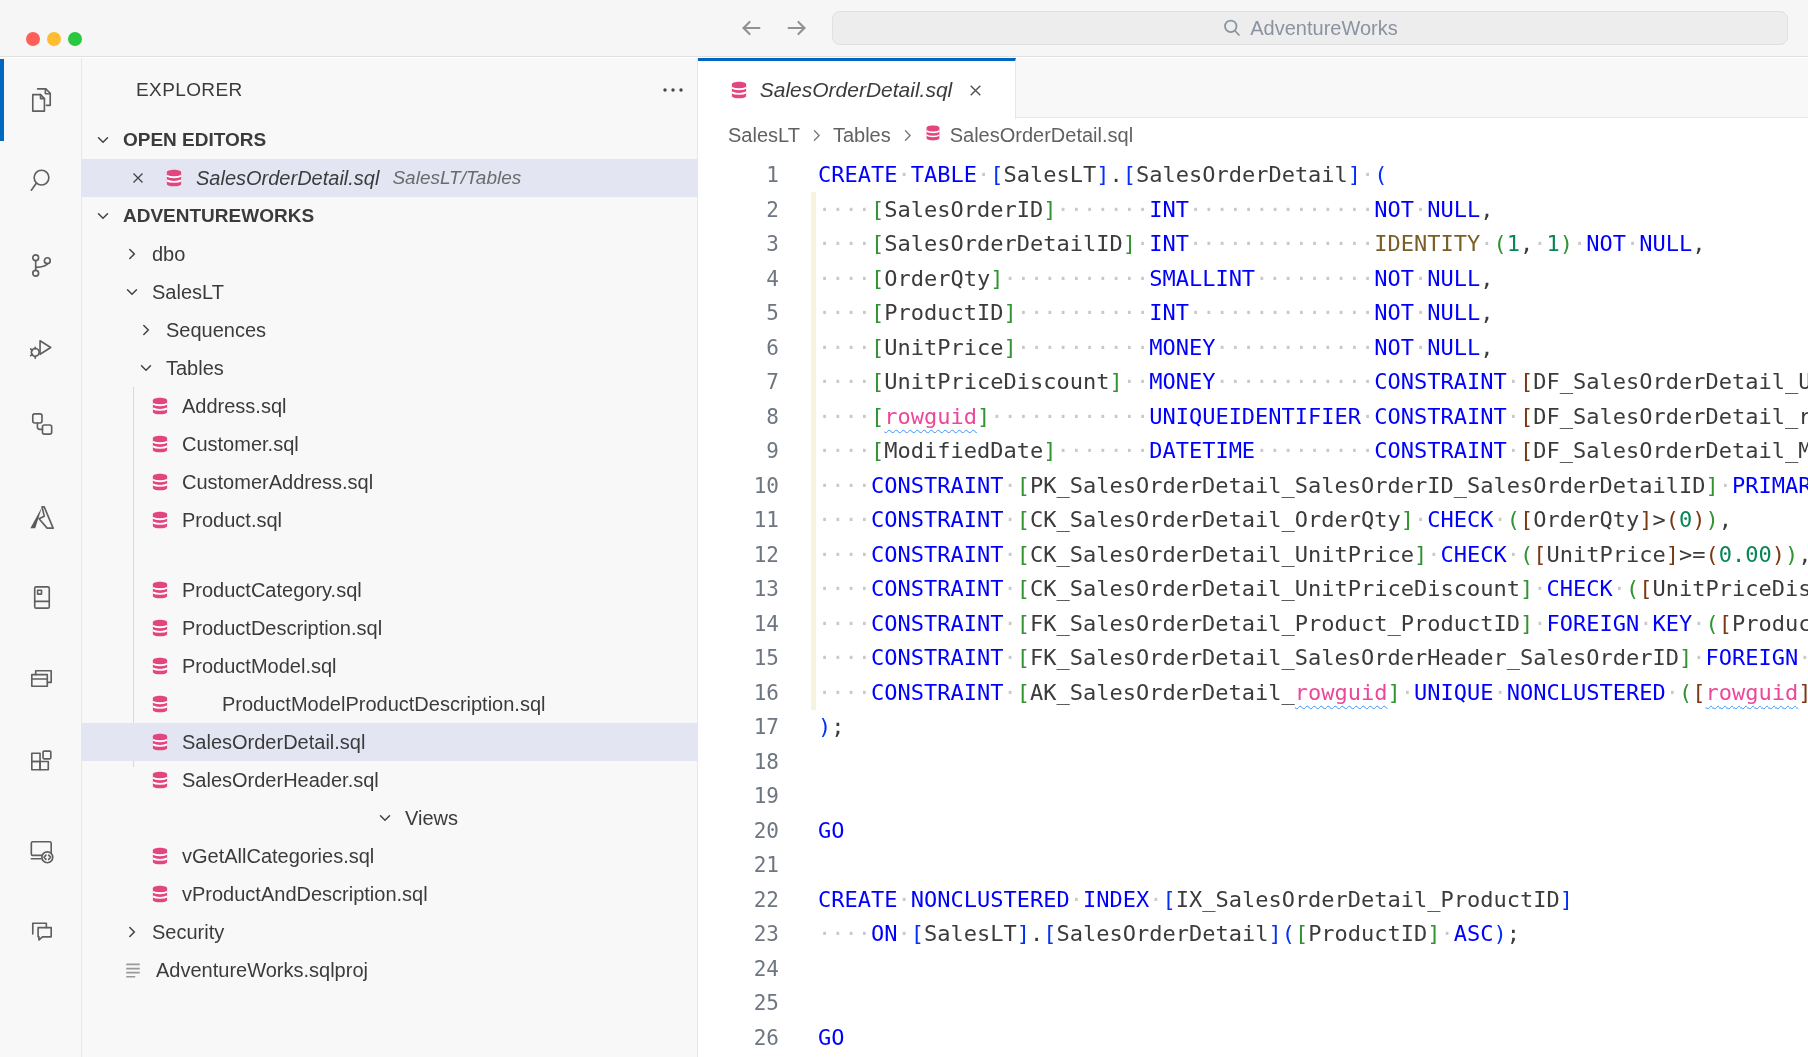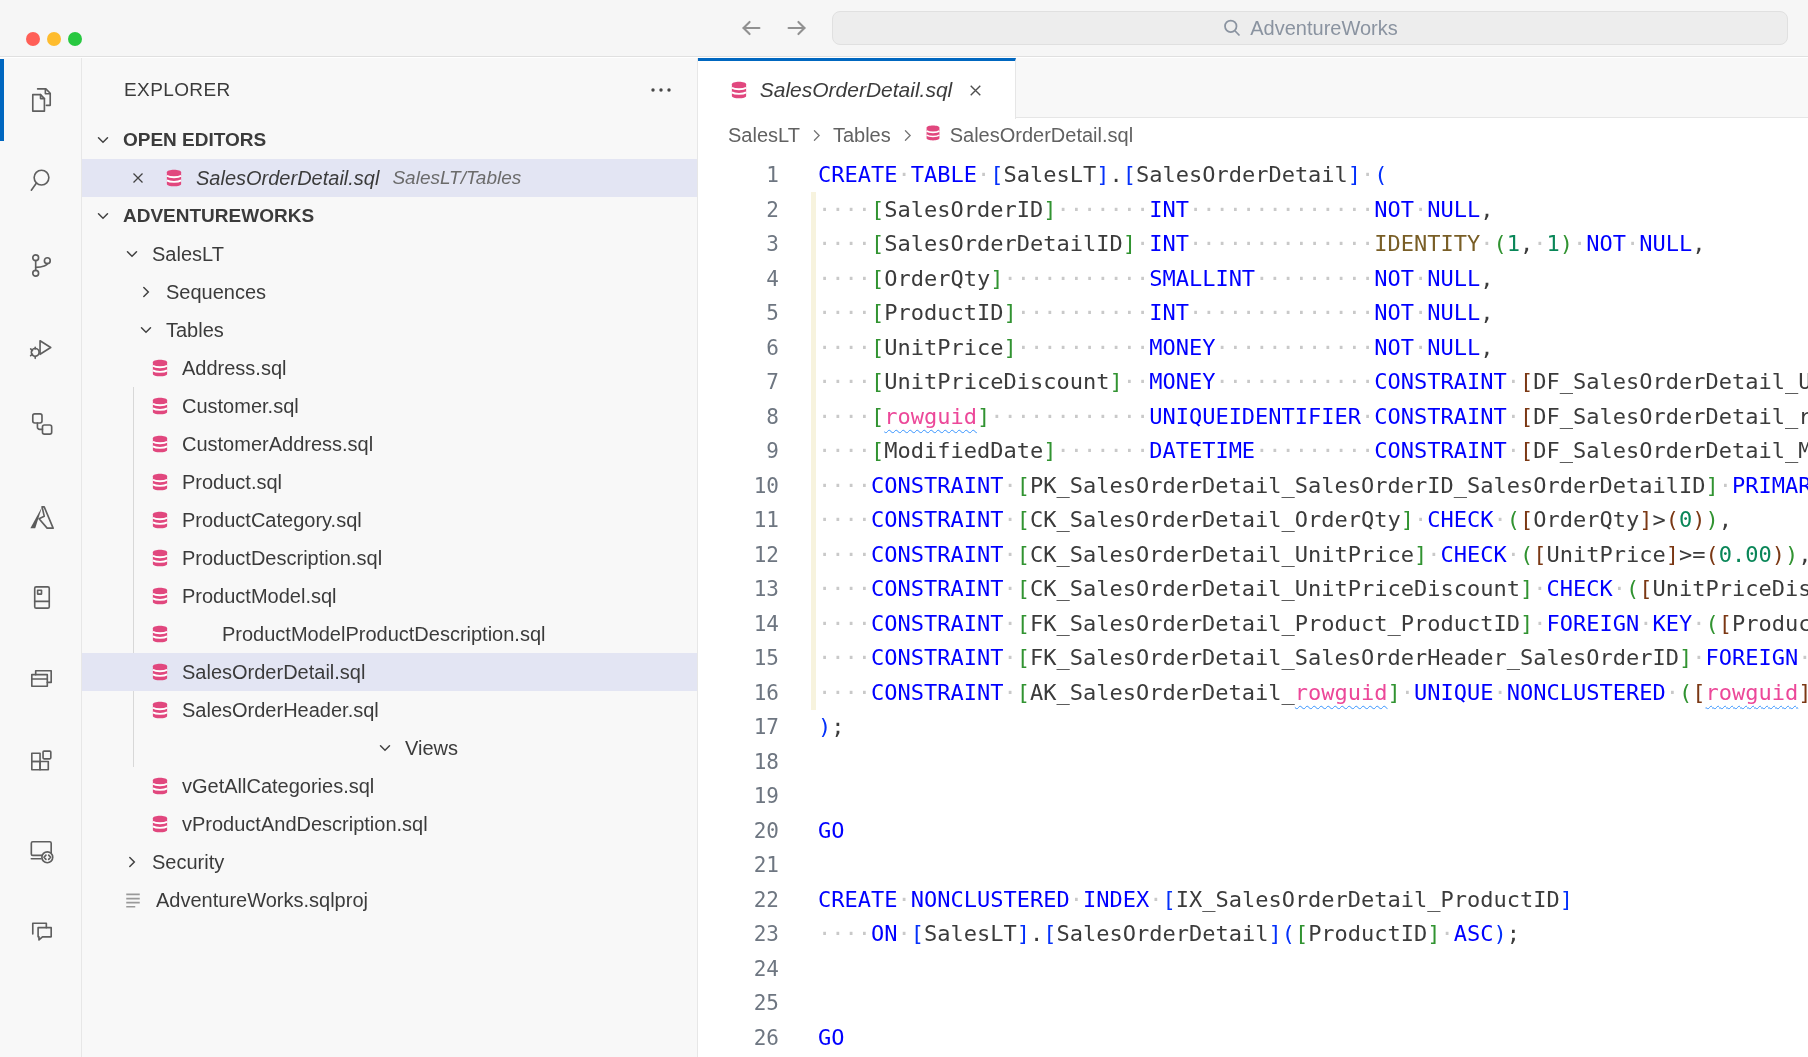--- a/index.html
+++ b/index.html
@@ -23,21 +23,21 @@
   
   .activitybar { position:absolute; left:0; top:58px; width:82px; bottom:0;
     background:#f8f8f8; border-right:1px solid #e7e7e7; }
   .abitem { position:absolute; left:0; width:82px; height:82px;
     display:flex; align-items:center; justify-content:center; cursor:pointer; }
   .abitem svg { display:block; }
   .abindicator { position:absolute; left:0; top:0; width:3.5px; height:82px; background:#0067c0; }
 
   
   .sidebar { position:absolute; left:82px; top:58px; width:615px; bottom:0; background:#f8f8f8; }
-  .sb-header { position:absolute; left:4px; top:0; width:100%; height:63px;
+  .sb-header { position:absolute; left:16px; top:0; width:100%; height:63px;
     display:flex; align-items:center; padding-left:38px; }
   .sb-title { font-size:19px; color:#3b3b3b; letter-spacing:0.4px; }
   .sb-more { position:absolute; right:28px; top:20px; cursor:pointer; }
   .sb-rows { position:absolute; left:0; top:63px; width:100%; }
   .row { height:38px; display:flex; align-items:center; font-size:20px;
     color:#3b3b3b; white-space:nowrap; cursor:pointer; }
   .row.selected { background:#e3e5f3; }
   .row .twisty { flex:0 0 16px; display:flex; margin-right:12px; }
   .row .ficon { flex:0 0 20px; display:flex; margin-right:12px; }
   .row .closex { flex:0 0 16px; display:flex; margin-right:18px; }
@@ -261,20 +261,28 @@
           <span class="twisty">
             <svg width="16" height="16" viewBox="0 0 16 16" fill="none" stroke="#424242" stroke-width="1.5" stroke-linecap="round">
               <path d="M3.5 5.8 8 10.3l4.5-4.5"></path>
             </svg>
           </span>
           <span class="lbl">ADVENTUREWORKS</span>
         </div>
         <div class="row" style="padding-left: 42px;">
           <span class="twisty">
             <svg width="16" height="16" viewBox="0 0 16 16" fill="none" stroke="#424242" stroke-width="1.5" stroke-linecap="round">
+              <path d="M5.8 3.5 10.3 8l-4.5 4.5"></path>
+            </svg>
+          </span>
+          <span class="lbl">dbo</span>
+        </div>
+        <div class="row" style="padding-left: 42px;">
+          <span class="twisty">
+            <svg width="16" height="16" viewBox="0 0 16 16" fill="none" stroke="#424242" stroke-width="1.5" stroke-linecap="round">
               <path d="M3.5 5.8 8 10.3l4.5-4.5"></path>
             </svg>
           </span>
           <span class="lbl">SalesLT</span>
         </div>
         <div class="row" style="padding-left: 56px;">
           <span class="twisty">
             <svg width="16" height="16" viewBox="0 0 16 16" fill="none" stroke="#424242" stroke-width="1.5" stroke-linecap="round">
               <path d="M5.8 3.5 10.3 8l-4.5 4.5"></path>
             </svg>
@@ -318,21 +326,21 @@
         </div>
         <div class="row" style="padding-left: 68px;">
           <span class="ficon">
             <svg width="20" height="20" viewBox="0 0 16 16">
               <path d="M8 1.4C4.8 1.4 2.3 2.2 2.3 3.3v9.4c0 1.1 2.5 1.9 5.7 1.9s5.7-.8 5.7-1.9V3.3C13.7 2.2 11.2 1.4 8 1.4z" fill="#e1477e"></path>
               <path d="M2.3 6.2c1.2.8 3.3 1.2 5.7 1.2s4.5-.4 5.7-1.2M2.3 9.9c1.2.8 3.3 1.2 5.7 1.2s4.5-.4 5.7-1.2" stroke="#fff" stroke-width="1.5" fill="none"></path>
             </svg>
           </span>
           <span class="lbl">Product.sql</span>
         </div>
-        <div class="row" style="padding-left: 68px;">
+        <div class="row" style="padding-left: 68px; margin-top: 32px;">
           <span class="ficon">
             <svg width="20" height="20" viewBox="0 0 16 16">
               <path d="M8 1.4C4.8 1.4 2.3 2.2 2.3 3.3v9.4c0 1.1 2.5 1.9 5.7 1.9s5.7-.8 5.7-1.9V3.3C13.7 2.2 11.2 1.4 8 1.4z" fill="#e1477e"></path>
               <path d="M2.3 6.2c1.2.8 3.3 1.2 5.7 1.2s4.5-.4 5.7-1.2M2.3 9.9c1.2.8 3.3 1.2 5.7 1.2s4.5-.4 5.7-1.2" stroke="#fff" stroke-width="1.5" fill="none"></path>
             </svg>
           </span>
           <span class="lbl">ProductCategory.sql</span>
         </div>
         <div class="row" style="padding-left: 68px;">
           <span class="ficon">

